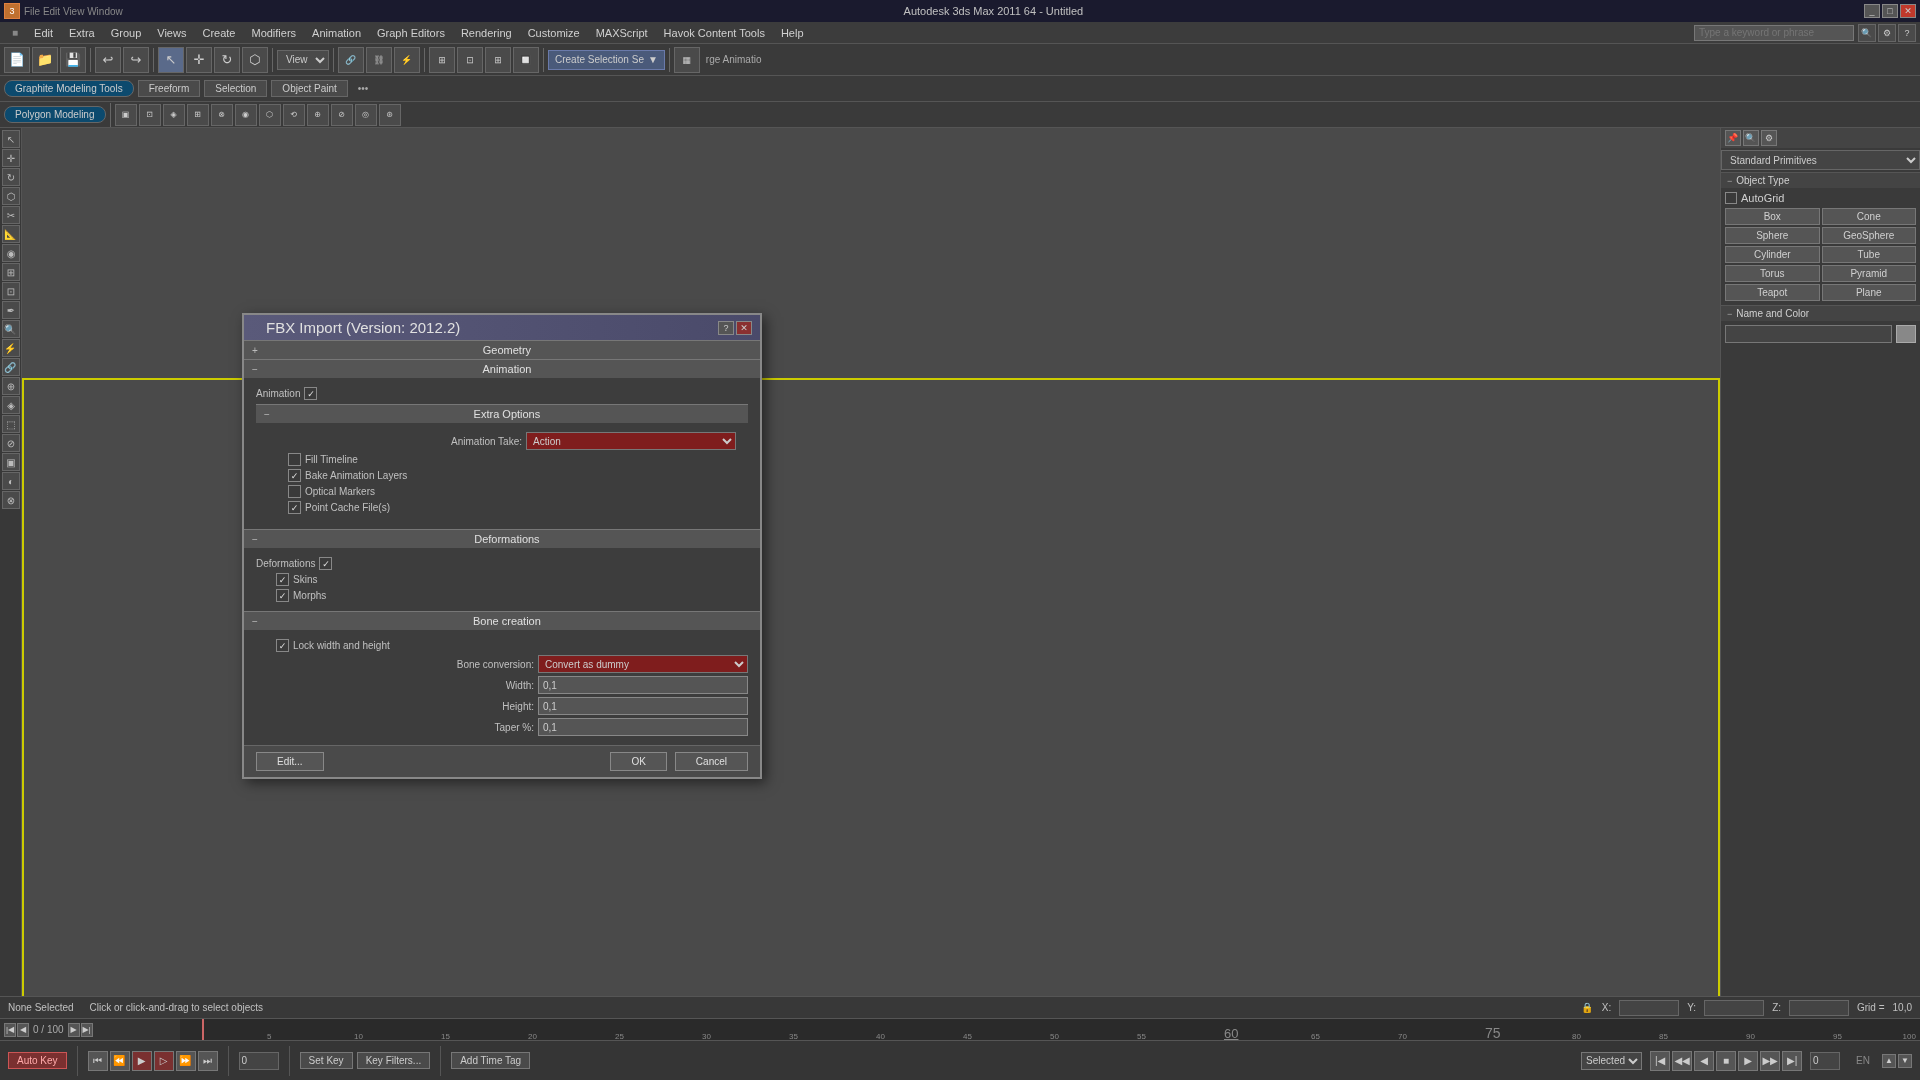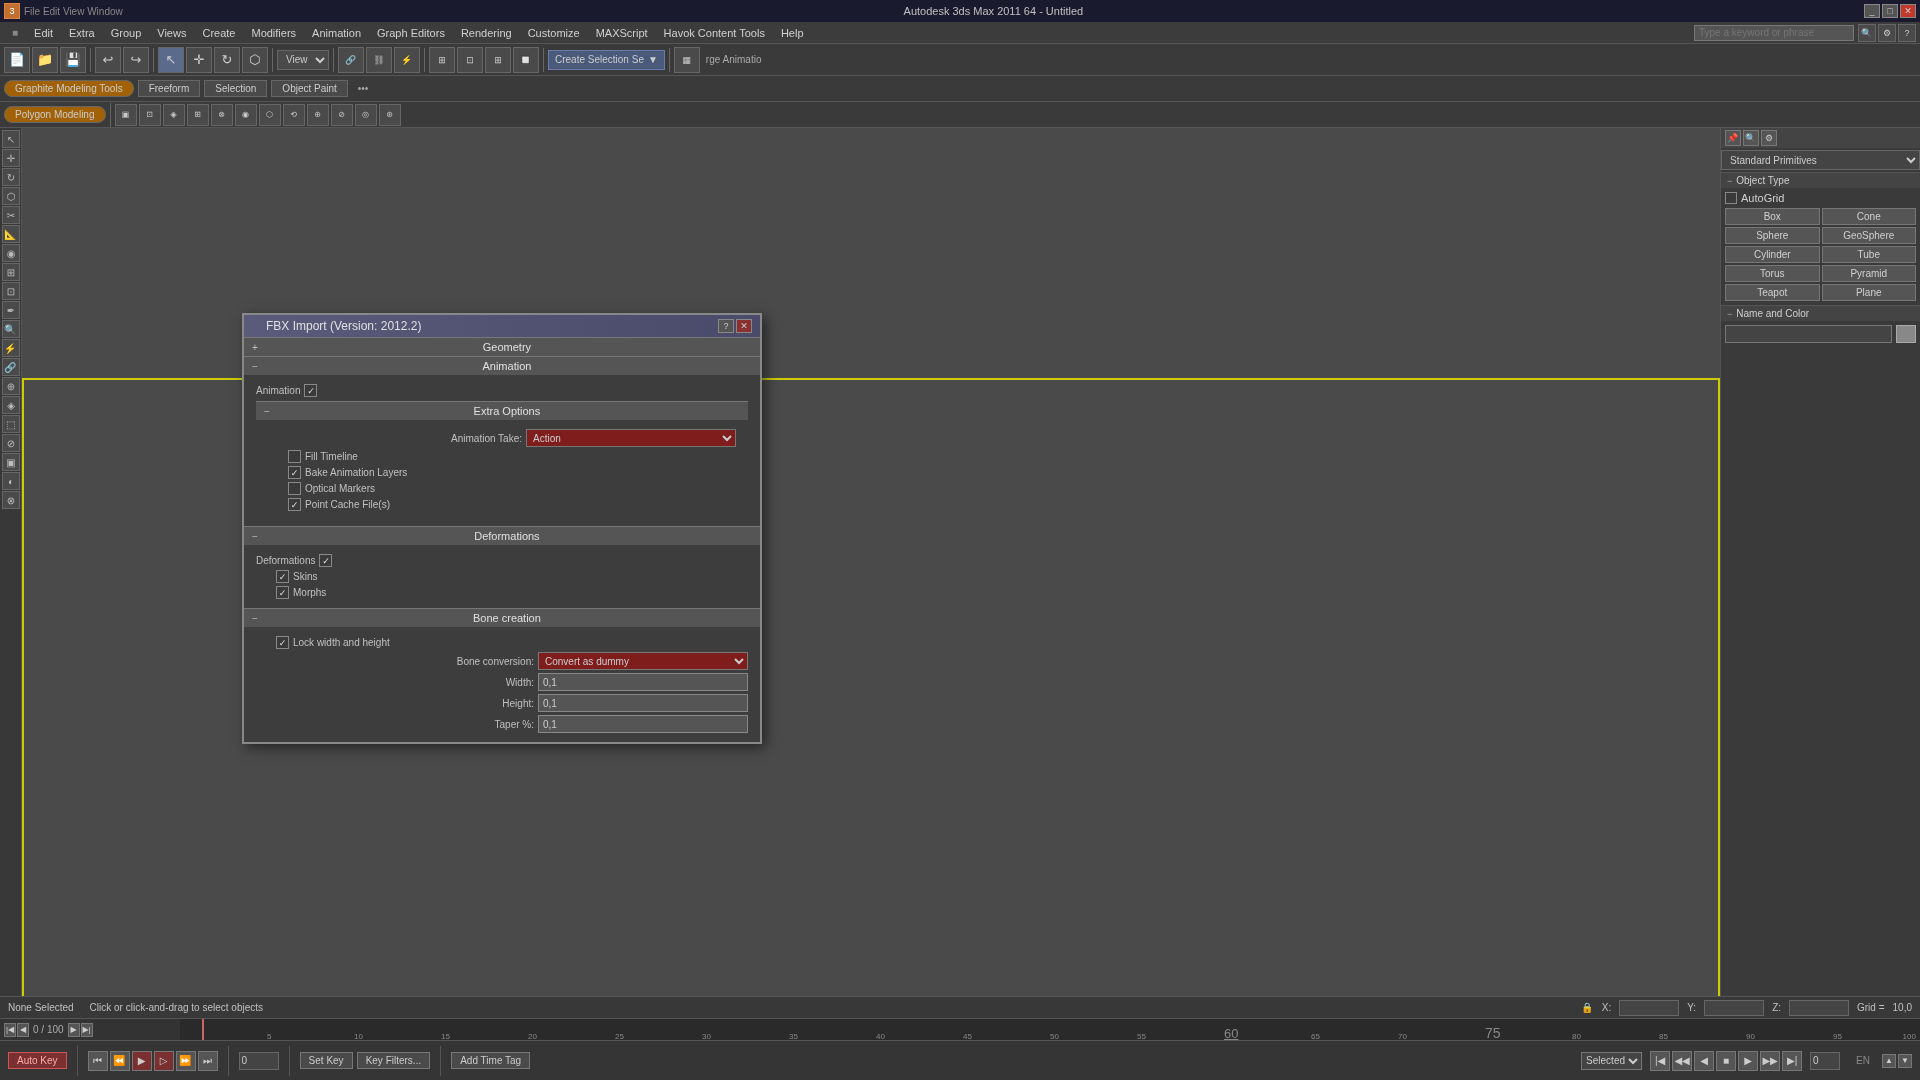--- a/index.html
+++ b/index.html
@@ -106,21 +106,21 @@
       padding: 0 4px;
       gap: 4px;
       border-bottom: 1px solid #555;
     }
     .tab-btn {
       padding: 2px 10px;
       background: #4a4a4a;
       border: 1px solid #666;
       color: #ccc; font-size: 10px; cursor: pointer;
     }
-    .tab-btn.active { background: #a16207; border-radius: 8px; }
+    .tab-btn.active { background: #0c4a6e; border-radius: 8px; }
 
     
     #left-tools {
       width: 22px;
       background: #383838;
       border-right: 1px solid #555;
       display: flex; flex-direction: column; gap: 1px; padding: 2px;
     }
     .tool-icon {
       width: 18px; height: 18px;
@@ -211,21 +211,21 @@
       border: 2px solid #888;
       box-shadow: 4px 4px 12px rgba(0,0,0,0.5);
       pointer-events: all;
     }
     #fbx-dialog-title {
       background: linear-gradient(to right, #5a5a7a, #4a4a6a);
       padding: 4px 8px;
       display: flex; align-items: center; justify-content: space-between;
       cursor: move;
     }
-    #fbx-dialog-title .title-text { font-size: 12px; color: #e0e0e0; padding-left: 14px; }
+    #fbx-dialog-title .title-text { font-size: 15px; color: #e0e0e0; padding-left: 14px; }
     #fbx-dialog-title .dialog-btns { display: flex; gap: 2px; }
     #fbx-dialog-title .dbtn {
       width: 16px; height: 14px; background: #555; border: 1px solid #888;
       cursor: pointer; font-size: 9px; color: #ccc;
       display: flex; align-items: center; justify-content: center;
     }
     #fbx-dialog-title .dbtn.close-btn { background: #8a3030; }
 
     #fbx-content {
       background: #3d3d3d;
@@ -582,20 +582,26 @@
             <input type="text" class="text-input-field" value="0,1" style="">
           </div>
           <div class="row-field">
             <label class="field-label-right">Taper %:</label>
             <input type="text" class="text-input-field" value="0,1" style="">
           </div>
         </div>
 
       </div>
 
+      <div id="fbx-dialog-footer">
+        <button class="footer-btn">Edit...</button>
+        <div style="flex:1;"></div>
+        <button class="footer-btn">OK</button>
+        <button class="footer-btn">Cancel</button>
+      </div>
     </div>
 
   </div>
 
   <div id="right-panel">
     <div id="right-panel-header">
       <div class="ph-btn">📌</div>
       <div class="ph-btn">🔍</div>
       <div class="ph-btn">⚙</div>
     </div>

